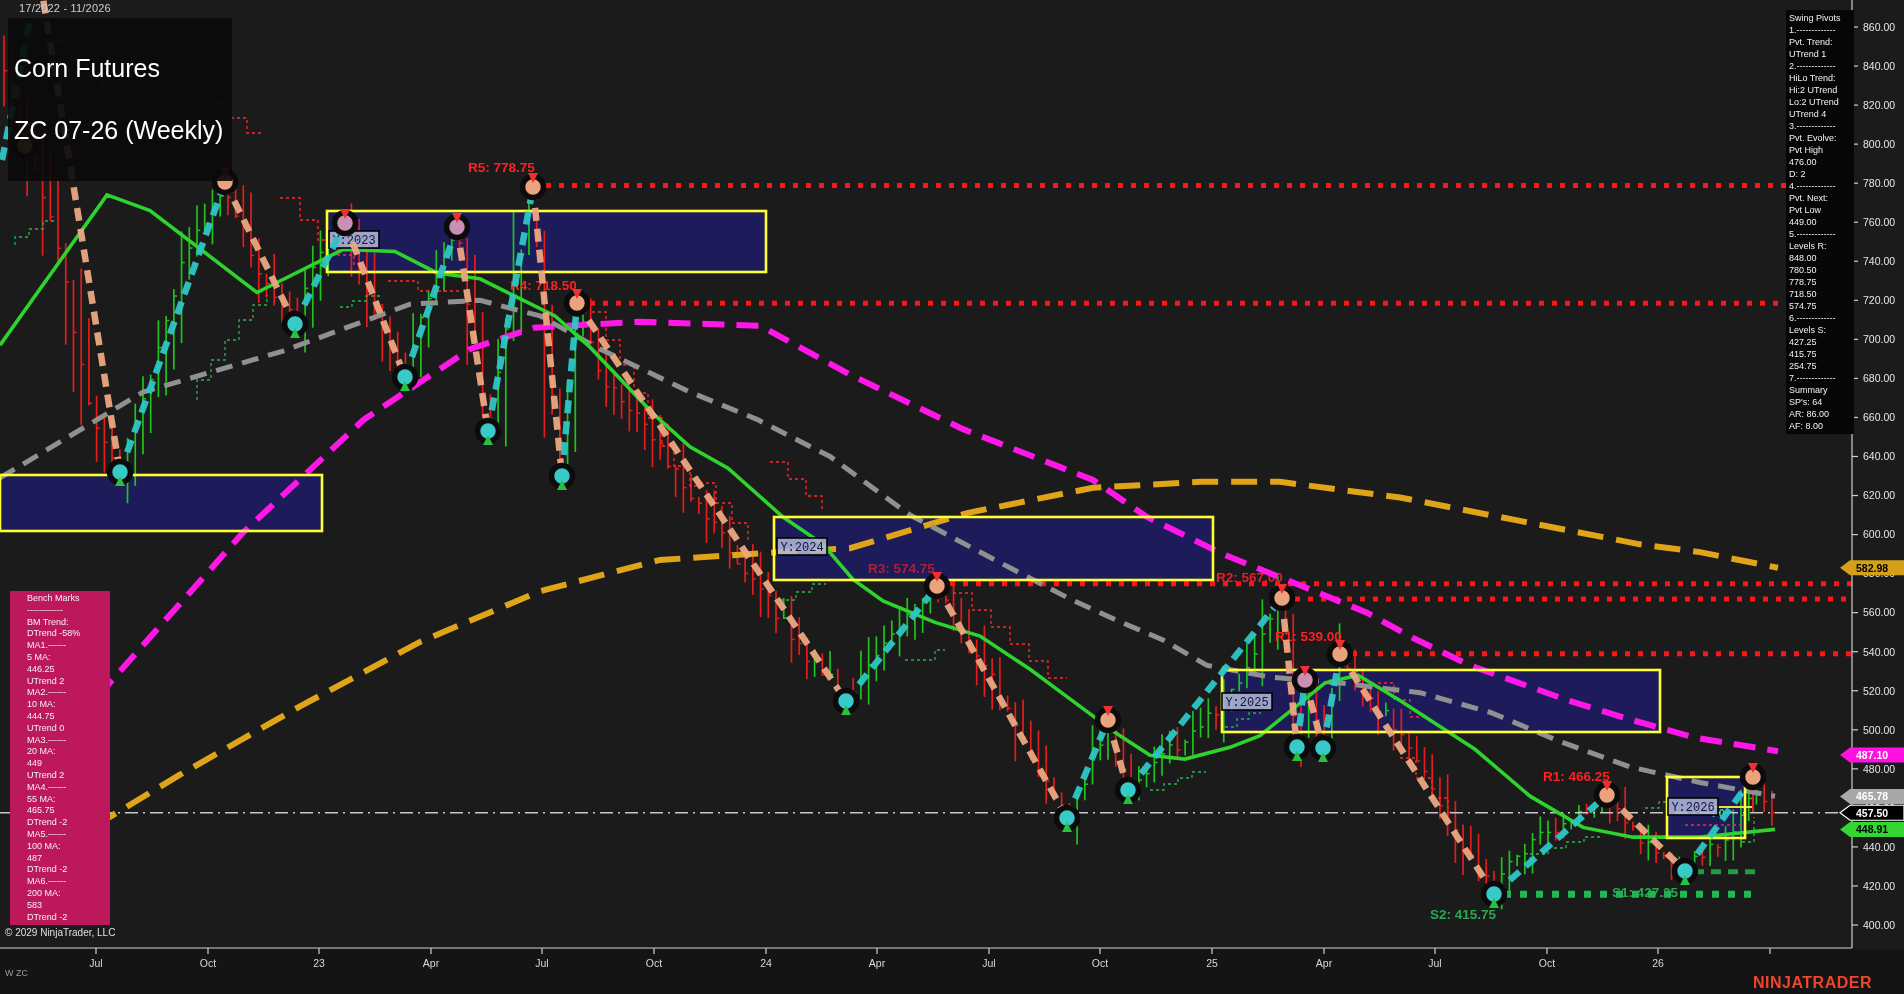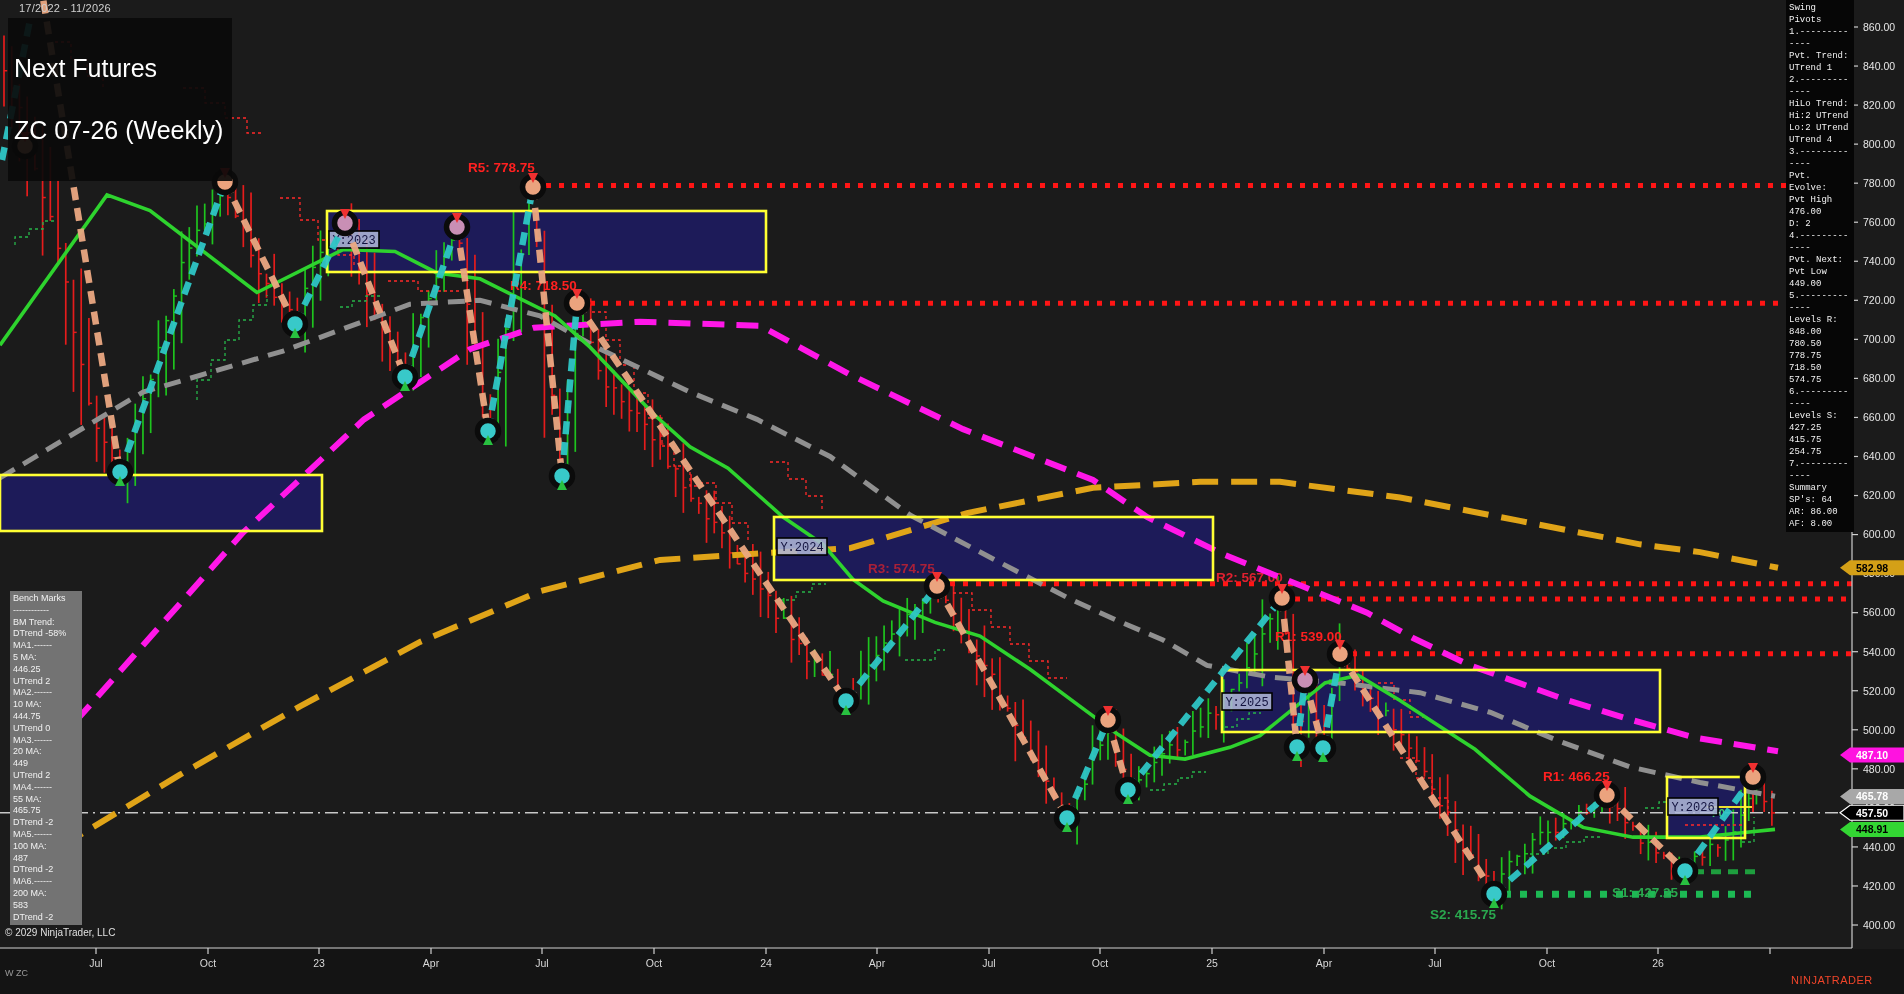--- a/index.html
+++ b/index.html
@@ -4,27 +4,27 @@
 <style>
   html,body{margin:0;padding:0;background:#101010;}
   body{width:1904px;height:994px;position:relative;overflow:hidden;
        font-family:"Liberation Sans", sans-serif;}
   #stage{position:absolute;left:0;top:0;width:1904px;height:994px;background:#1b1b1b;}
   #chart-svg{position:absolute;left:0;top:0;}
   .ovl{position:absolute;white-space:pre-line;}
   #date-range{left:19px;top:2px;font-size:11px;color:#cfcfcf;letter-spacing:.2px;}
   #title-box{left:8px;top:18px;width:212px;background:rgba(10,10,10,.92);color:#fff;
              padding:4px 6px;font-size:25px;line-height:31px;font-weight:500;}
-  #swing-panel{left:1786px;top:0;width:62px;background:#060606;color:#f2f2f2;
-               font-size:9px;line-height:12px;padding:2px 3px;font-family:Liberation Mono, monospace;}
-  #bench-panel{left:10px;top:591px;width:66px;background:#737373;color:#f2f2f2;
-               font-size:9px;line-height:11.8px;padding:2px 3px;}
+  #swing-panel{left:1786px;top:10px;width:62px;background:#060606;color:#f2f2f2;
+               font-size:9px;line-height:12px;padding:2px 3px;}
+  #bench-panel{left:10px;top:591px;width:66px;background:#be185d;color:#f2f2f2;
+               font-size:9px;line-height:11.8px;padding:2px 17px;}
   #copyright{left:5px;top:927px;font-size:10px;color:#e0e0e0;}
   #instrument-tag{left:5px;top:968px;font-size:9px;color:#9a9a9a;}
-  #nt-logo{left:1791px;top:974px;font-size:11px;font-weight:normal;color:#f0452a;letter-spacing:.5px;}
+  #nt-logo{left:1753px;top:974px;font-size:16px;font-weight:bold;color:#f0452a;letter-spacing:.5px;}
 </style>
 </head>
 <body>
 
 <div id="stage">
   <svg id="chart-svg" width="1904" height="994">
       <g>
         <rect x="0" y="475" width="322" height="56" fill="#1d1b5e" fill-opacity="0.93"></rect>
         <rect x="327" y="211" width="439" height="61" fill="#1d1b5e" fill-opacity="0.93"></rect>
         <rect x="774" y="517" width="439" height="63" fill="#1d1b5e" fill-opacity="0.93"></rect>
@@ -731,21 +731,21 @@
         <text x="1324" y="967" fill="#d8d8d8" font-size="10.5" text-anchor="middle">Apr</text>
         <text x="1435" y="967" fill="#d8d8d8" font-size="10.5" text-anchor="middle">Jul</text>
         <text x="1547" y="967" fill="#d8d8d8" font-size="10.5" text-anchor="middle">Oct</text>
         <text x="1658" y="967" fill="#d8d8d8" font-size="10.5" text-anchor="middle">26</text>
       </g>
     </svg>
 
   <div class="ovl" id="date-range">17/2022 - 11/2026</div>
 
   <div class="ovl" id="title-box">
-    <div>Next Futures</div>
+    <div>Corn Futures</div>
     <div>ZC 07-26 (Weekly)</div>
   </div>
 
   <div class="ovl" id="swing-panel">Swing Pivots
 1.-------------
 Pvt. Trend:
 UTrend 1
 2.-------------
 HiLo Trend:
 Hi:2 UTrend

